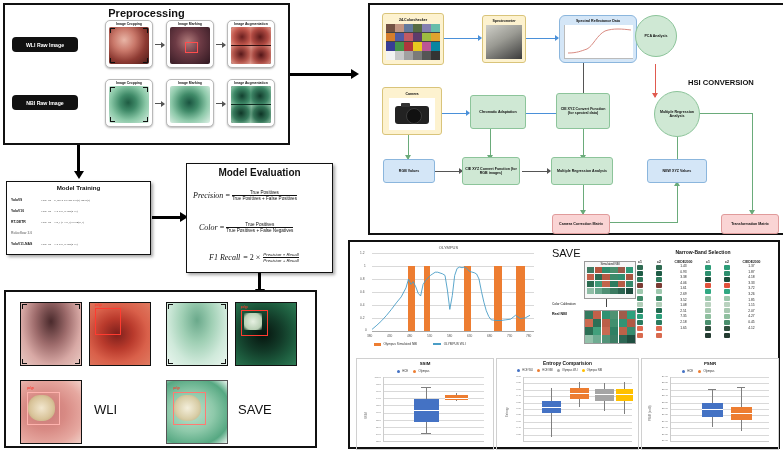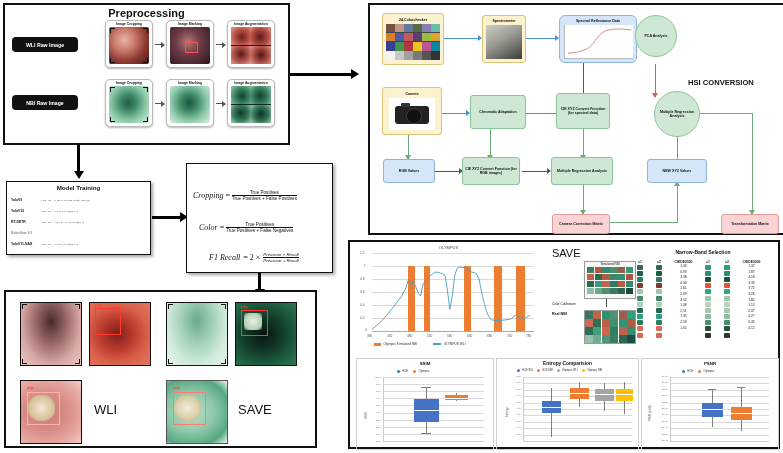--- a/index.html
+++ b/index.html
@@ -153,23 +153,24 @@
       <span style="width:30px;font-size:3.4px;font-weight:bold;">YoloV11-NAS</span>
       <span class="fml" style="font-size:2.9px;color:#333;">Loss_cls = − Σ Σ p_ic log(p_ic)</span>
     </div>
   </div>
 </div>
 
 <div class="barw h" style="left:152px;top:216px;width:29px;"></div>
 <div class="bhead r" style="left:180px;top:212px;"></div>
 
 <div class="panel" style="left:186px;top:163px;width:147px;height:110px;border-width:1.5px;box-shadow:2px 2px 3px rgba(0,0,0,.35);">
+  <div class="ttl" style="font-size:10px;margin-top:3px;">Model Evaluation</div>
 
   <div style="position:absolute;left:6px;top:26px;display:flex;align-items:center;gap:2px;">
-    <span class="fml" style="font-size:8px;font-style:italic;">Cropping</span>
+    <span class="fml" style="font-size:8px;font-style:italic;">Precision</span>
     <span class="fml" style="font-size:8px;">=</span>
     <span style="display:inline-block;text-align:center;">
       <span style="display:block;font-size:4.6px;">True Positives</span>
       <span style="display:block;border-top:0.8px solid #111;"></span>
       <span style="display:block;font-size:4.6px;">True Positives + False Positives</span>
     </span>
   </div>
 
   <div style="position:absolute;left:12px;top:58px;display:flex;align-items:center;gap:2px;">
     <span class="fml" style="font-size:8px;font-style:italic;">Color</span>

